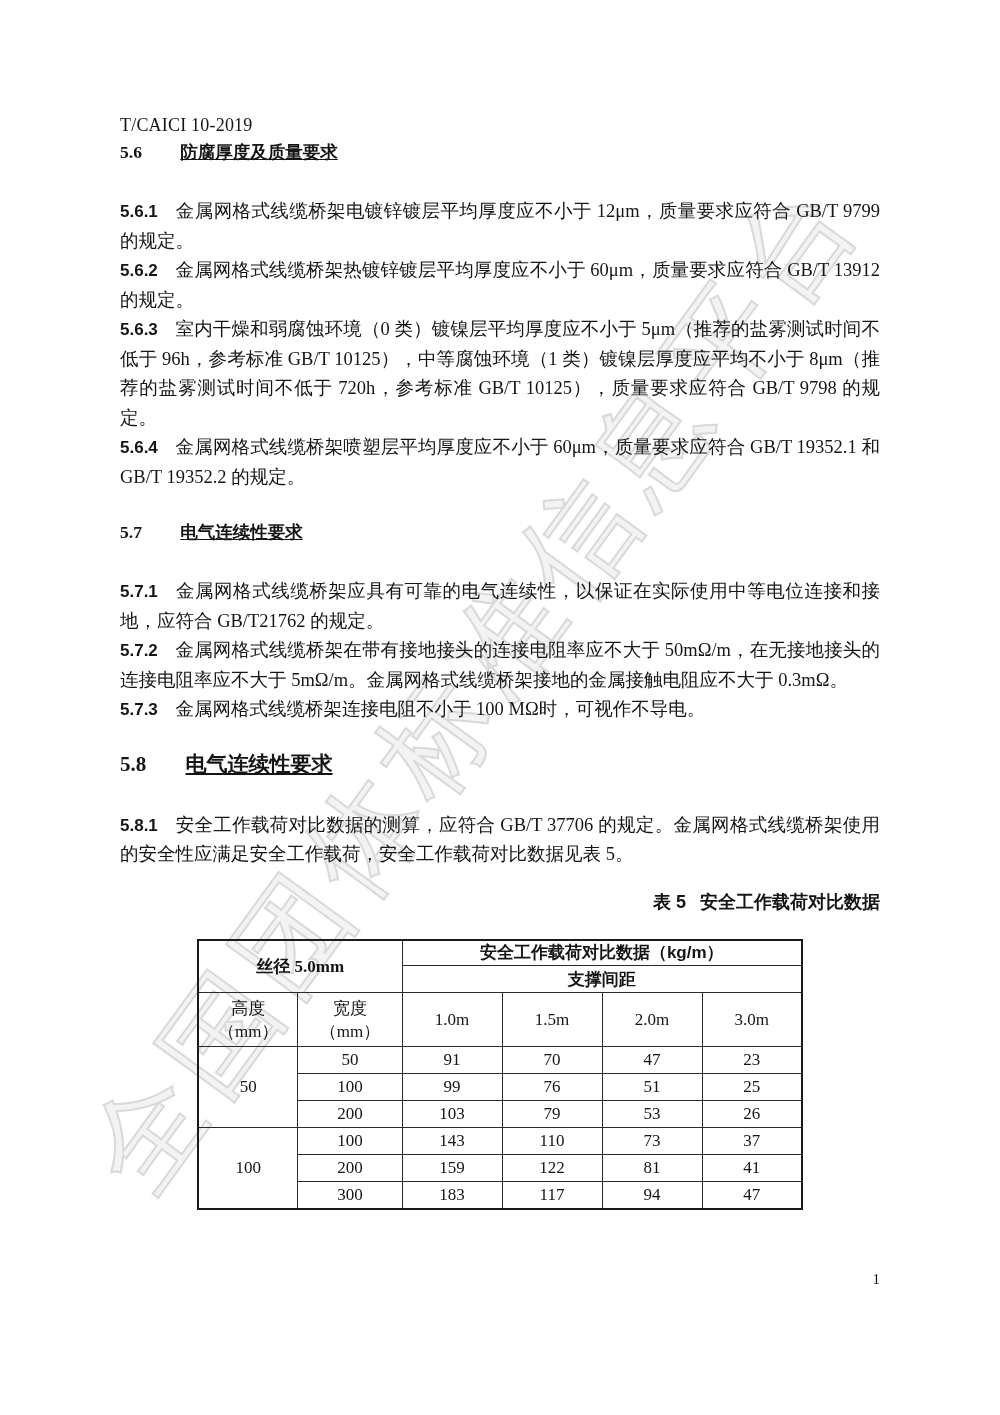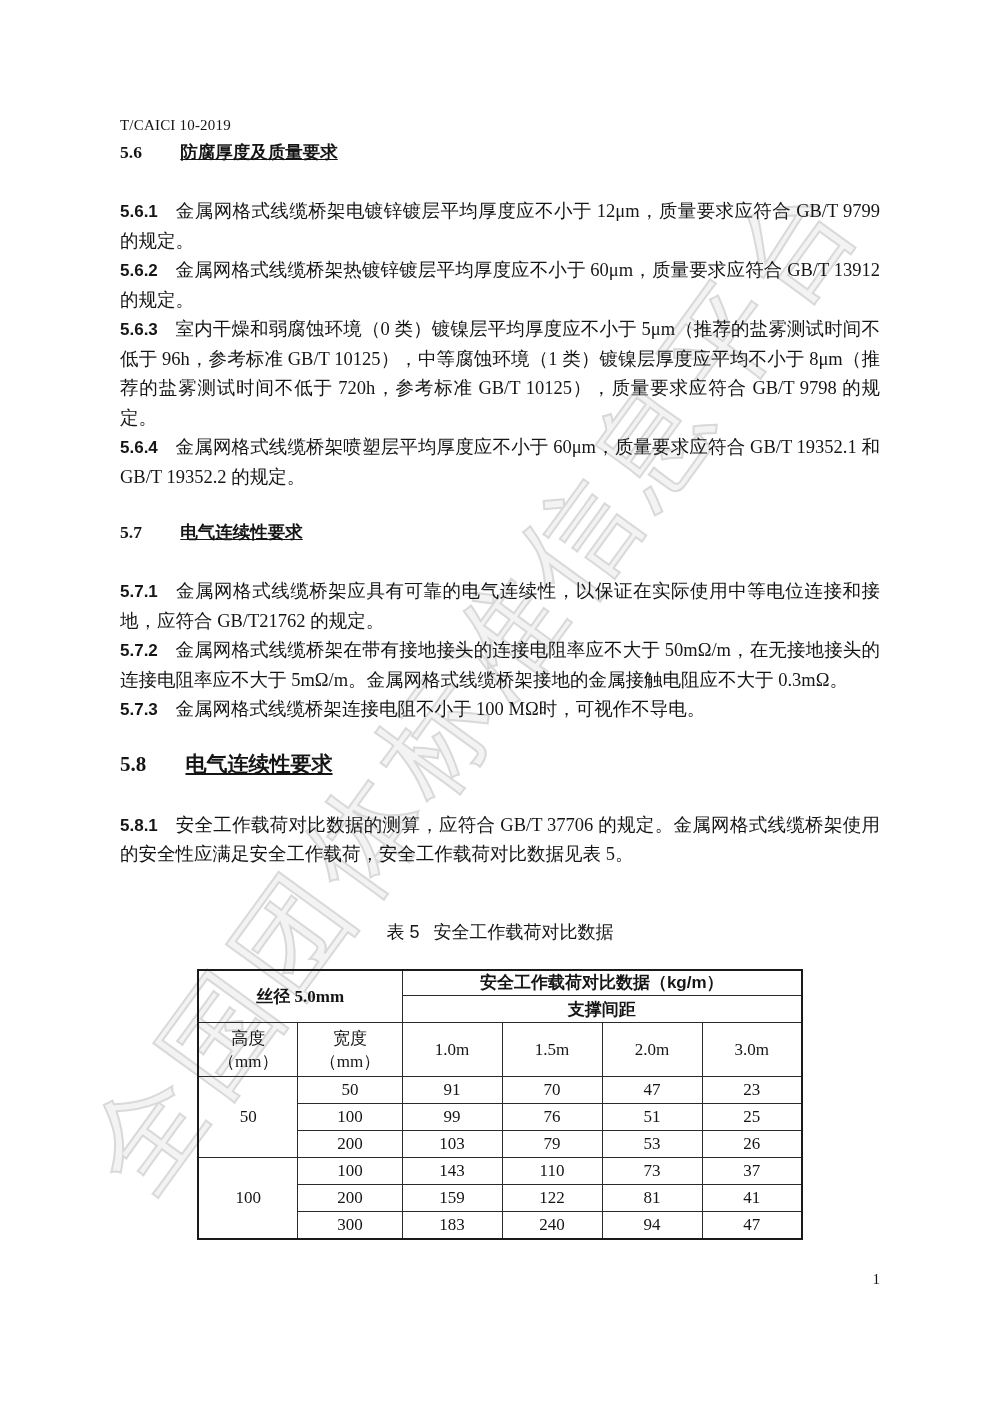--- a/index.html
+++ b/index.html
@@ -31,21 +31,21 @@
 
   .content {
     position: absolute;
     left: 120px;
     top: 116px;
     width: 760px;
     z-index: 1;
   }
 
   .doc-header {
-    font-size: 15px;
+    font-size: 18px;
     line-height: 18px;
     letter-spacing: 0.2px;
   }
 
   .sec-h {
     margin: 6px 0 0 0;
     font-size: 17.5px;
     line-height: 24px;
     font-weight: bold;
   }
@@ -69,23 +69,23 @@
   }
   .para .pnum {
     font-weight: bold;
     font-family: "Liberation Sans", "DejaVu Sans", sans-serif;
     font-size: 17px;
     margin-right: 13px;
   }
   .para.sec-gap { margin-top: 33px; }
 
   .tbl-caption {
-    margin-top: 50px;
-    text-align: center;
-    font-weight: normal;
+    margin-top: 20px;
+    text-align: right;
+    font-weight: bold;
     font-size: 18px;
     font-family: "Liberation Sans", "DejaVu Sans", sans-serif;
   }
   .tbl-caption .cap-label { margin-right: 14px; }
 
   table.load-table {
     margin: 25px auto 0 auto;
     border-collapse: collapse;
     width: 606px;
     table-layout: fixed;
@@ -250,21 +250,21 @@
     <tr class="dr">
       <td>200</td>
       <td>159</td>
       <td>122</td>
       <td>81</td>
       <td>41</td>
     </tr>
     <tr class="dr">
       <td>300</td>
       <td>183</td>
-      <td>240</td>
+      <td>117</td>
       <td>94</td>
       <td>47</td>
     </tr>
   </tbody>
     </table>
 
 </div>
 
 <div class="page-num">1</div>
 

